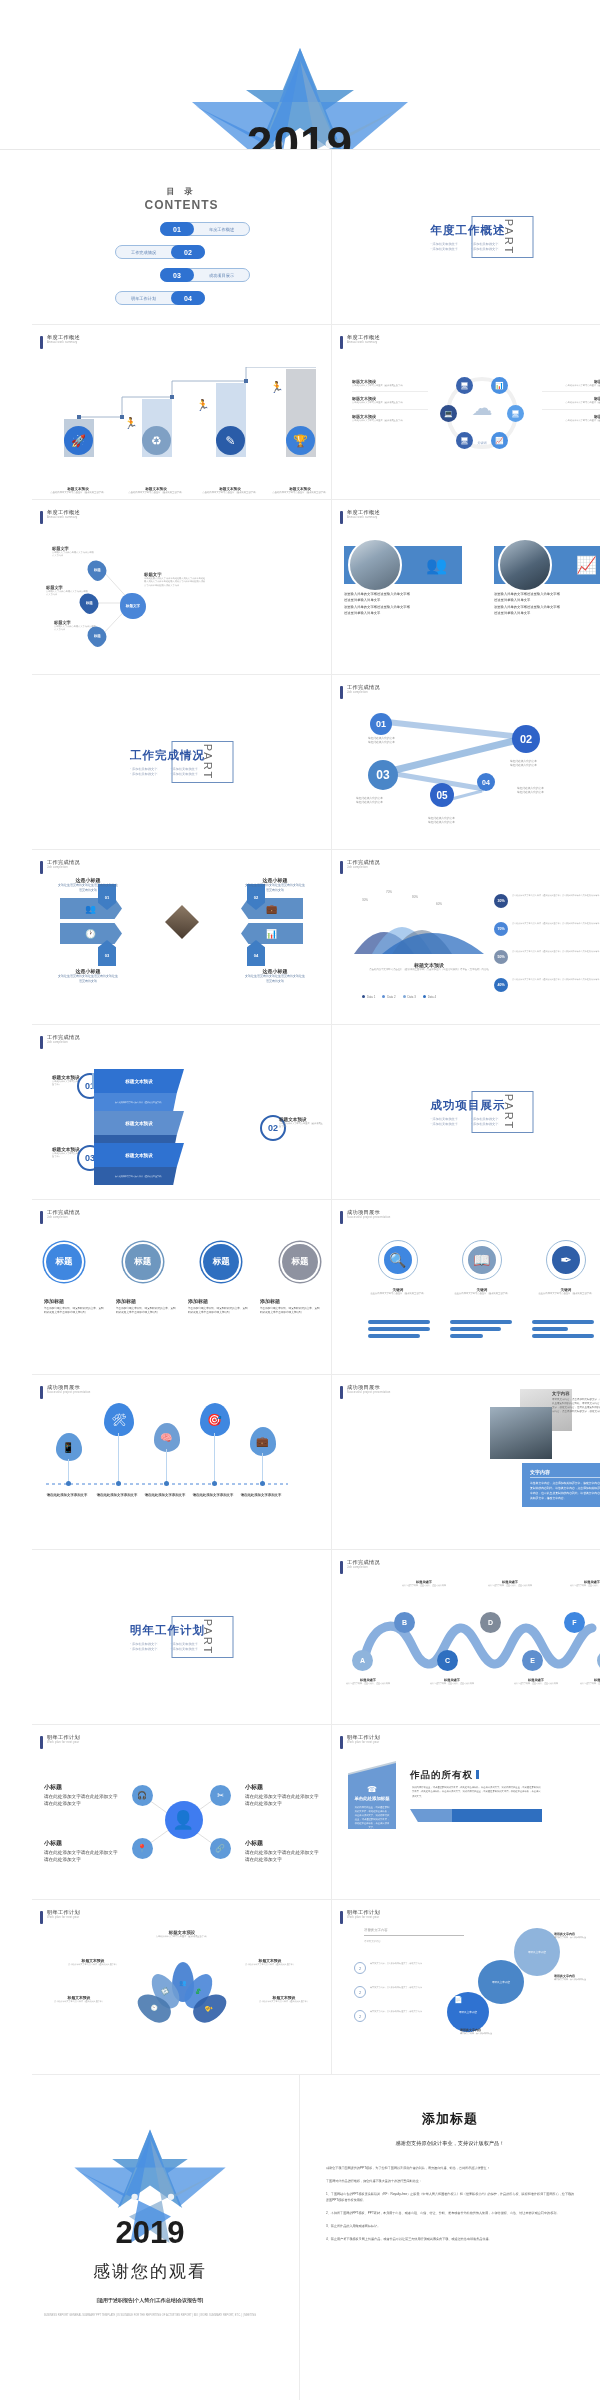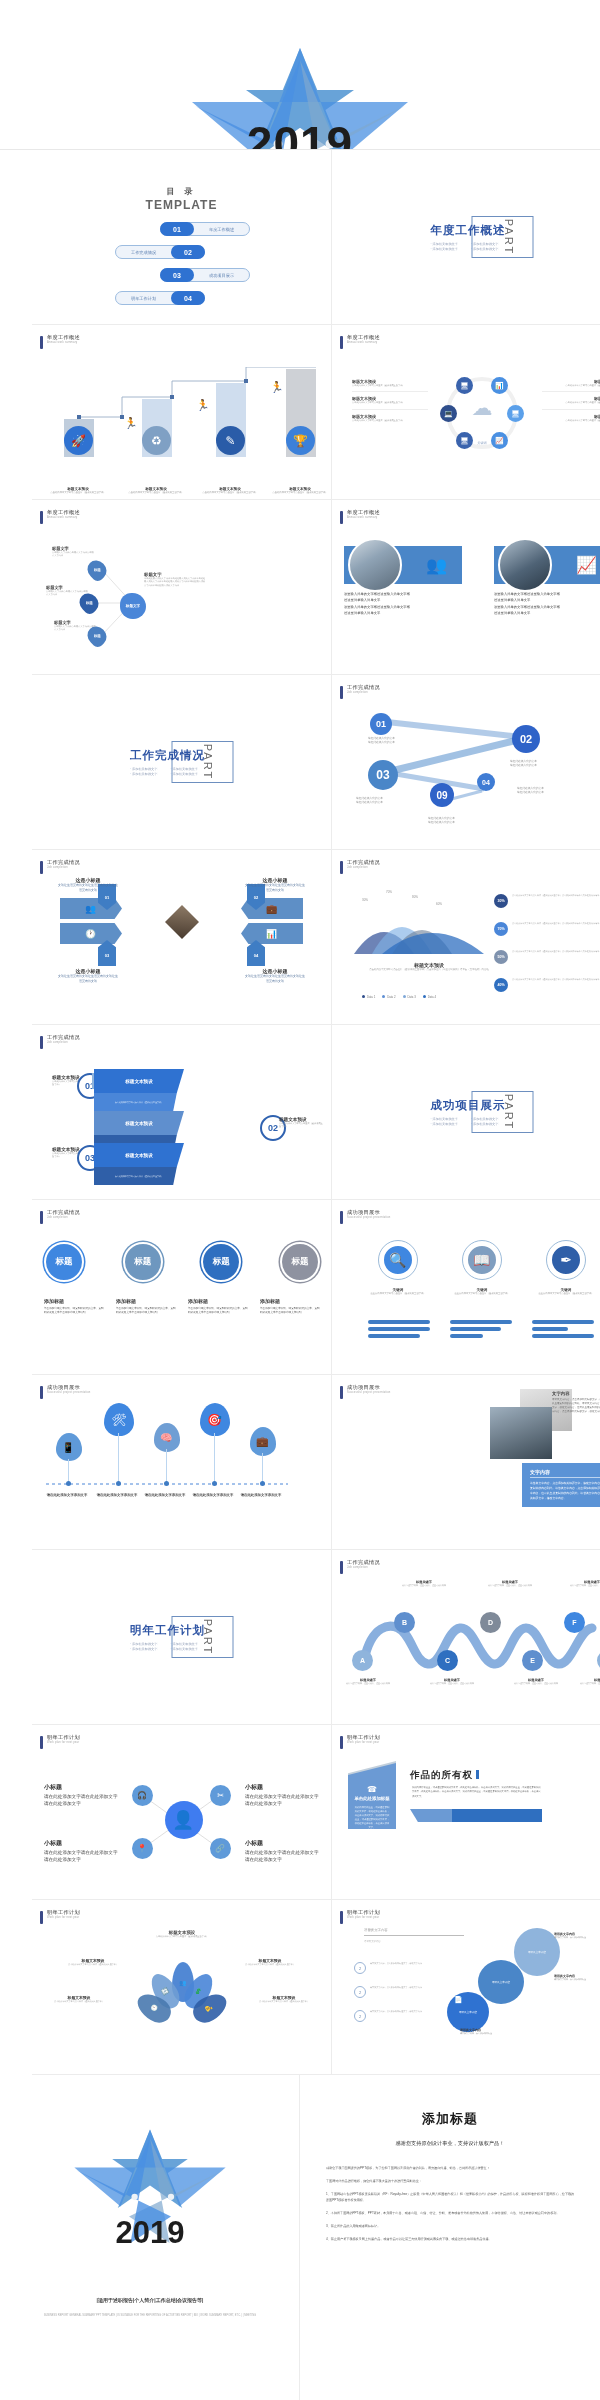--- a/index.html
+++ b/index.html
@@ -193,21 +193,21 @@
       </svg>
     </div>
     <div class="cover-year">2019</div>
 
   </div>
 
   <div class="grid">
 
     <div class="slide">
       <div style="position:absolute;left:0;top:36px;width:100%;text-align:center;font-size:8px;font-weight:bold;color:#545454;letter-spacing:4px;">目 录</div>
-      <div style="position:absolute;left:0;top:48px;width:100%;text-align:center;font-size:12px;font-weight:bold;color:#666;letter-spacing:1px;">TEMPLATE</div>
+      <div style="position:absolute;left:0;top:48px;width:100%;text-align:center;font-size:12px;font-weight:bold;color:#666;letter-spacing:1px;">CONTENTS</div>
 
       <div style="position:absolute;left:128px;top:72px;width:90px;height:14px;background:#eef3fa;border:1px solid #9cbce0;border-radius:7px;display:flex;align-items:center;">
         <div style="width:34px;height:14px;margin-left:-1px;background:#2f72d1;border-radius:7px;color:#fff;font-size:7px;font-weight:bold;display:flex;align-items:center;justify-content:center;">01</div>
         <div style="flex:1;text-align:center;font-size:4.2px;color:#5b7fb0;">年度工作概述</div>
       </div>
 
       <div style="position:absolute;left:83px;top:95px;width:90px;height:14px;background:#eef3fa;border:1px solid #9cbce0;border-radius:7px;display:flex;align-items:center;">
         <div style="flex:1;text-align:center;font-size:4.2px;color:#5b7fb0;">工作完成情况</div>
         <div style="width:34px;height:14px;margin-right:-1px;background:#2f72d1;border-radius:7px;color:#fff;font-size:7px;font-weight:bold;display:flex;align-items:center;justify-content:center;">02</div>
       </div>
@@ -449,21 +449,21 @@
       <div class="nnode" style="left:180px;top:50px;width:28px;height:28px;background:#2f63c8;font-size:11px;">
           <span>02</span>
         </div>
       <div class="nnode" style="left:36px;top:85px;width:30px;height:30px;background:#4a86c8;font-size:12px;">
           <span>03</span>
         </div>
       <div class="nnode" style="left:145px;top:98px;width:18px;height:18px;background:#3f7cd4;font-size:7px;">
           <span>04</span>
         </div>
       <div class="nnode" style="left:98px;top:108px;width:24px;height:24px;background:#2f63c8;font-size:10px;">
-          <span>09</span>
+          <span>05</span>
         </div>
       <div class="ntx" style="left:36px;top:62px;width:56px;white-space:pre-line;">请在此处输入您的文本
 请在此处输入您的文本</div>
       <div class="ntx" style="left:178px;top:85px;width:56px;white-space:pre-line;">请在此处输入您的文本
 请在此处输入您的文本</div>
       <div class="ntx" style="left:24px;top:122px;width:56px;white-space:pre-line;">请在此处输入您的文本
 请在此处输入您的文本</div>
       <div class="ntx" style="left:185px;top:112px;width:56px;white-space:pre-line;">请在此处输入您的文本
 请在此处输入您的文本</div>
       <div class="ntx" style="left:96px;top:142px;width:56px;white-space:pre-line;">请在此处输入您的文本
@@ -1002,20 +1002,21 @@
         <svg viewBox="0 0 300 190" width="210" height="135" xmlns="http://www.w3.org/2000/svg">
           <polygon points="150,8 196,120 96,50 204,50 104,120" fill="#5b9bd5" opacity="0.92"></polygon>
           <polygon points="150,8 108,118 42,62 258,62 192,118" fill="#4a90e2" opacity="0.75"></polygon>
           <polygon points="150,20 186,104 255,66 120,132 178,170" fill="#7fa8cf" opacity="0.7"></polygon>
           <polygon points="150,20 114,104 45,66 180,132 122,170" fill="#4a90e2" opacity="0.8"></polygon>
           <circle cx="128" cy="104" r="4.5" fill="#eef2f6"></circle>
           <circle cx="180" cy="104" r="4.5" fill="#eef2f6"></circle>
         </svg>
       </div>
       <div class="thanks-year">2019</div>
+      <div class="thanks-tx">感谢您的观看</div>
       <div class="thanks-sub">|适用于述职报告|个人简介|工作总结|会议报告等|</div>
       <div class="thanks-en">BUSINESS REPORT GENERAL SUMMARY PPT TEMPLATE | IS SUITABLE FOR THE REPORTING OF ACTIVITIES REPORT | BIO | WORK SUMMARY REPORT, ETC. | | MEETING</div>
     </div>
 
     <div class="endslide">
       <div class="copy-title">添加标题</div>
       <div class="copy-sub">感谢您支持原创设计事业，支持设计版权产品！</div>
       <div class="copy-body">
         <p>感谢您下载千图网提供的PPT模板，为了您和千图网以及原创作者的利益，请勿擅自传播、销售，否则将承担法律责任！</p>
         <p>千图网对此作品进行维权，如您传播下载大量的十张进行查阅期效业：</p>

